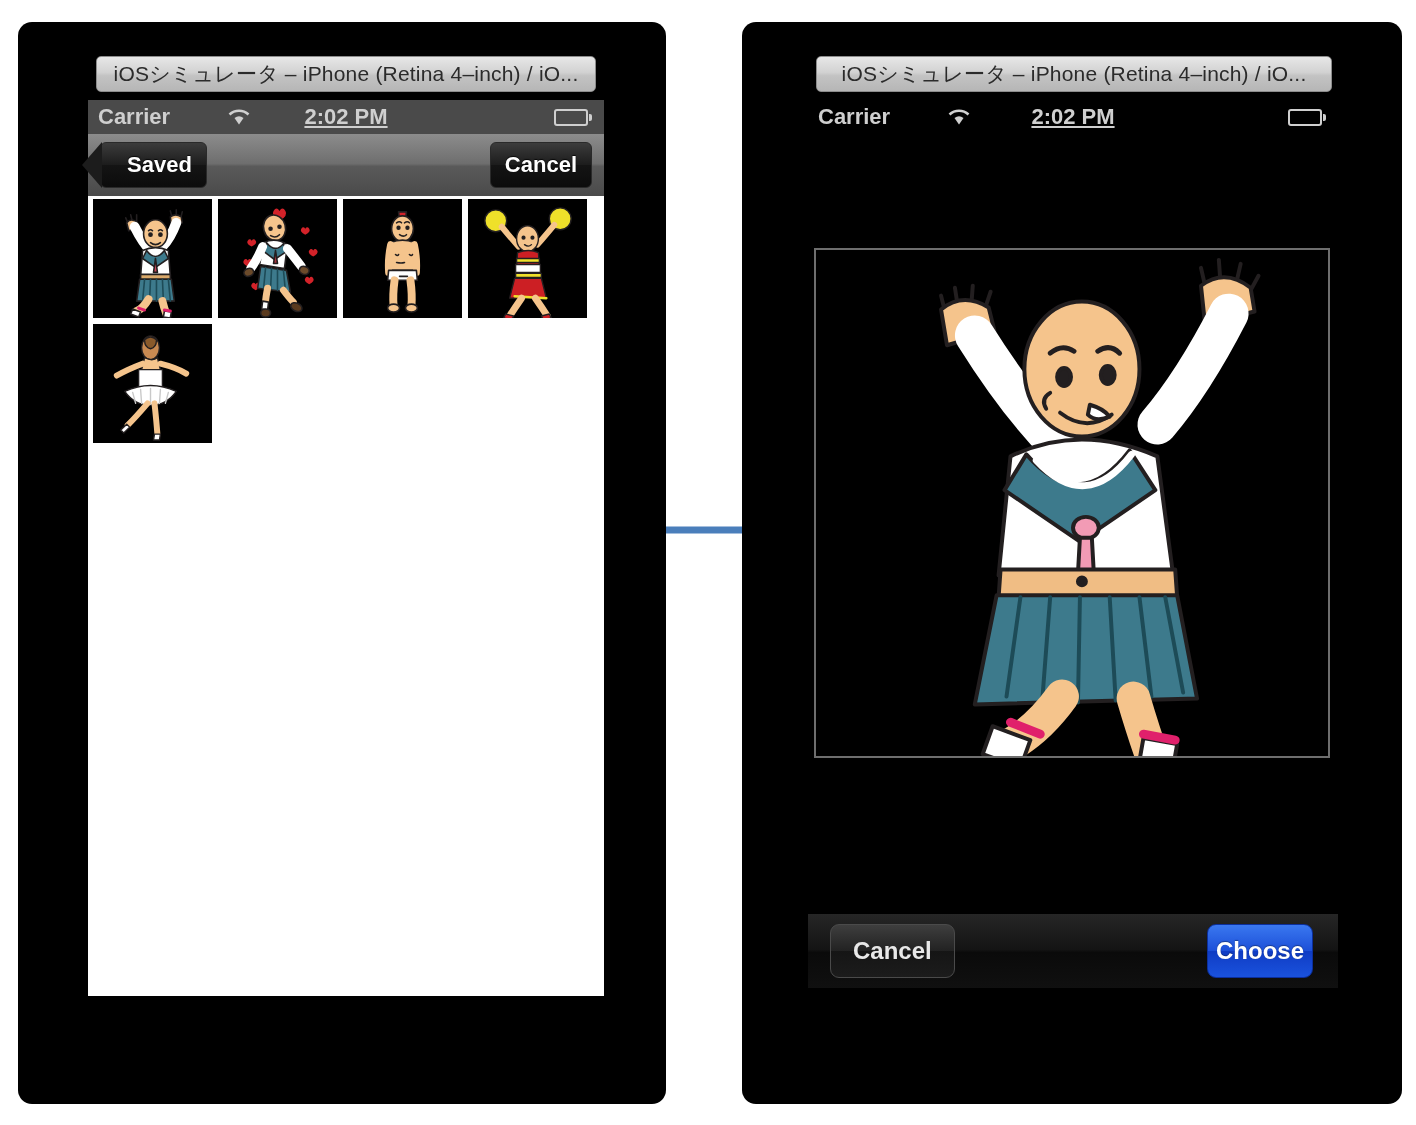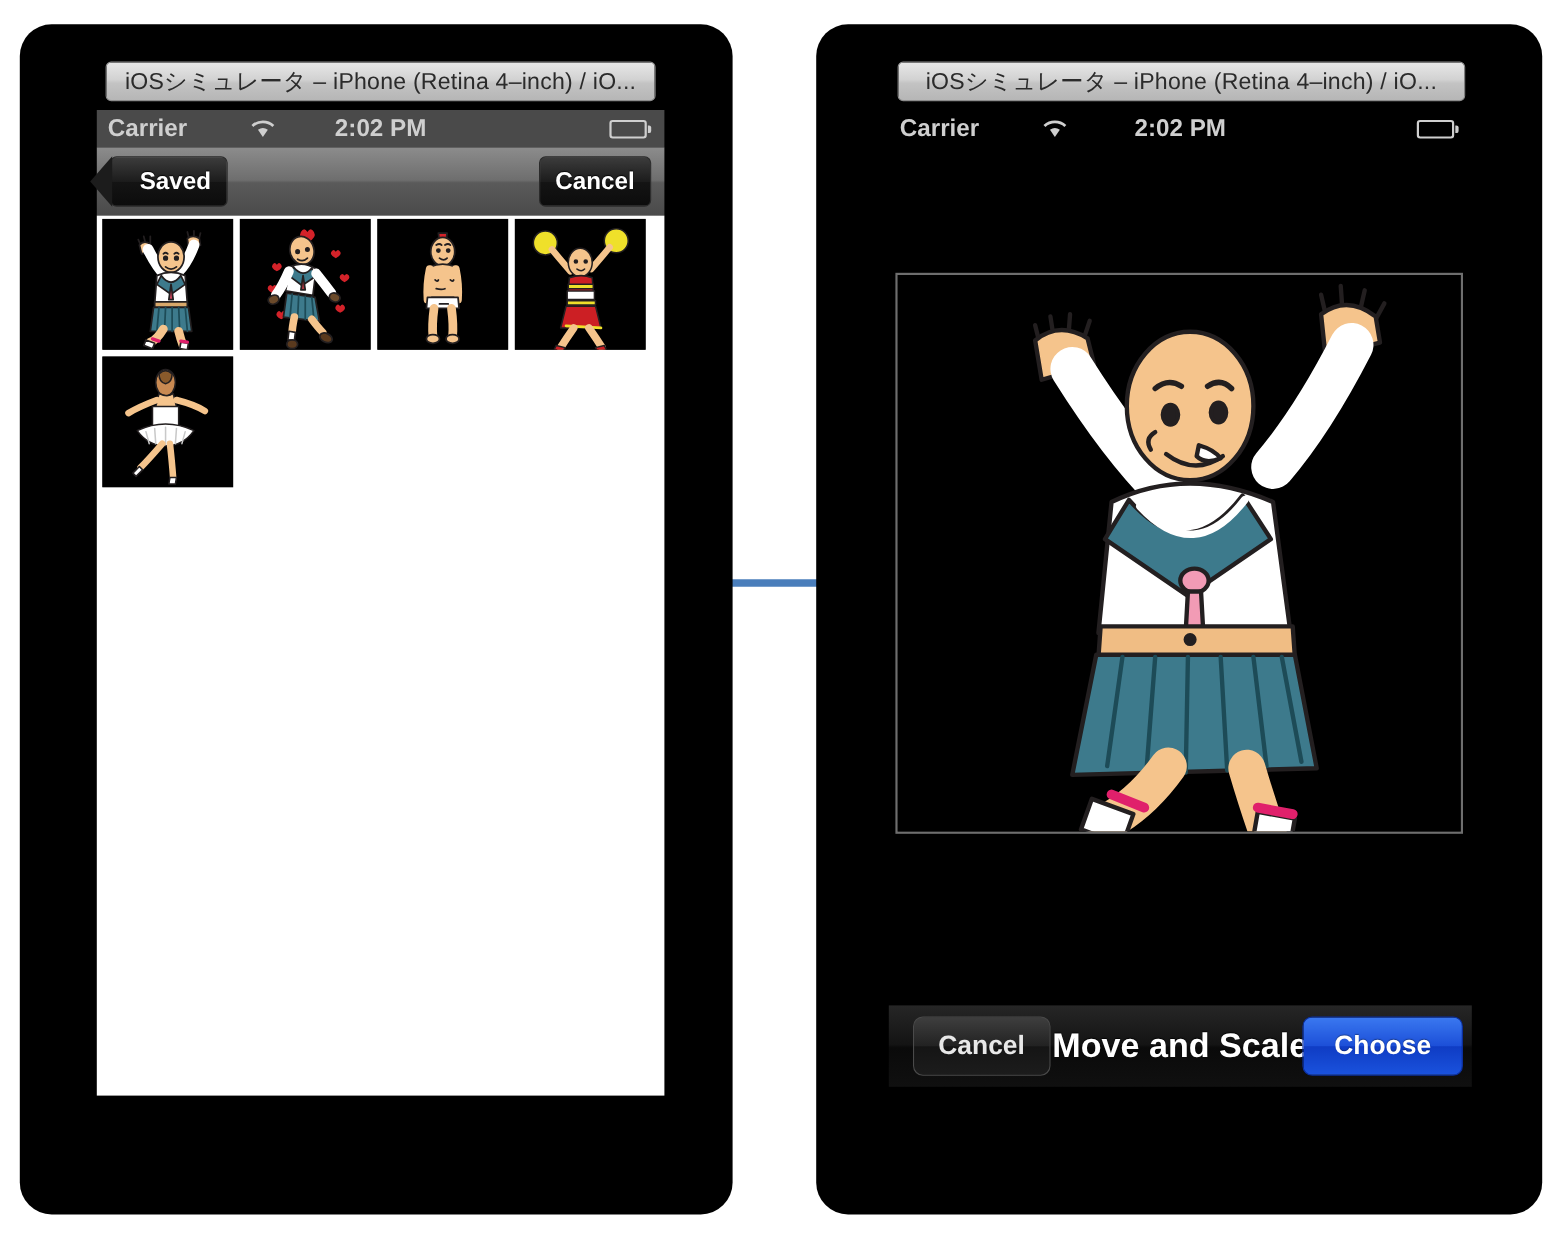--- a/index.html
+++ b/index.html
@@ -28,21 +28,21 @@
     color: #000;
     white-space: nowrap;
     font-family: "Liberation Sans", sans-serif;
   }
   .arrow-svg { position: absolute; left: 520px; top: 505px; }
 
   
   .phone {
     position: absolute;
     background: #000000;
-    border-radius: 29px;
+    border-radius: 14px;
     z-index: 2;
   }
   #phone-left  { left: 18px;  top: 22px;  width: 648px; height: 1082px; }
   #phone-right { left: 742px; top: 22px;  width: 660px; height: 1082px; }
 
   
   .sim-titlebar {
     position: absolute;
     height: 36px;
     border-radius: 5px;
@@ -69,21 +69,21 @@
     font-size: 22px;
     font-weight: bold;
     gap: 44px;
   }
   .status-bar.gray-bg { background: #4a4a4a; }
   .sb-carrier { margin-left: 10px; }
   .sb-wifi { margin-left: 12px; display: inline-flex; align-items: center; }
   .sb-time {
     position: absolute; left: 0; right: 0;
     text-align: center;
-    font-size: 22px; font-weight: bold;
+    font-size: 22px; font-weight: bold; text-decoration: underline;
   }
   .sb-battery {
     position: absolute; right: 12px;
     display: inline-flex; align-items: center;
   }
   .batt-body {
     width: 34px; height: 17px;
     border: 2px solid #cfcfcf; border-radius: 3px;
     padding: 2px; box-sizing: border-box;
   }
@@ -183,22 +183,22 @@
   .btn-cancel-bb {
     margin-left: 22px;
     height: 54px; padding: 0 22px;
     display: flex; align-items: center;
     background: linear-gradient(to bottom, #3e3e3e 0%, #222 50%, #151515 51%, #1c1c1c 100%);
     color: #e8e8e8; font-size: 24px; font-weight: bold;
     border: 1px solid #4a4a4a; border-radius: 9px;
     box-sizing: border-box;
   }
   .btn-choose {
-    position: absolute; right: 8px;
-    height: 54px; padding: 0 28px;
+    position: absolute; right: 25px;
+    height: 54px; padding: 0 8px;
     display: flex; align-items: center;
     background: linear-gradient(to bottom, #3a78f0 0%, #1c4fd8 50%, #0f3cc4 51%, #1a52dd 100%);
     color: #ffffff; font-size: 24px; font-weight: bold;
     border: 1px solid #0b2f9e; border-radius: 9px;
     box-sizing: border-box;
     text-shadow: 0 -1px 1px rgba(0,0,0,0.35);
   }
 </style>
 </head>
 <body>
@@ -448,18 +448,17 @@
         <path d="M196 476 l30 12" stroke="#E0206B" stroke-width="9" fill="none"></path>
         <path d="M330 488 l32 6" stroke="#E0206B" stroke-width="9" fill="none"></path>
       </g>
     </svg>
   </div>
 
   <div class="bottom-bar" style="left:66px; top:892px; width:530px;">
     <div class="btn-cancel-bb">
       <span>Cancel</span>
     </div>
-    <div class="bb-title">Move and Scale</div>
     <div class="btn-choose">
       <span>Choose</span>
     </div>
   </div>
 </div>
 
 </body></html>

